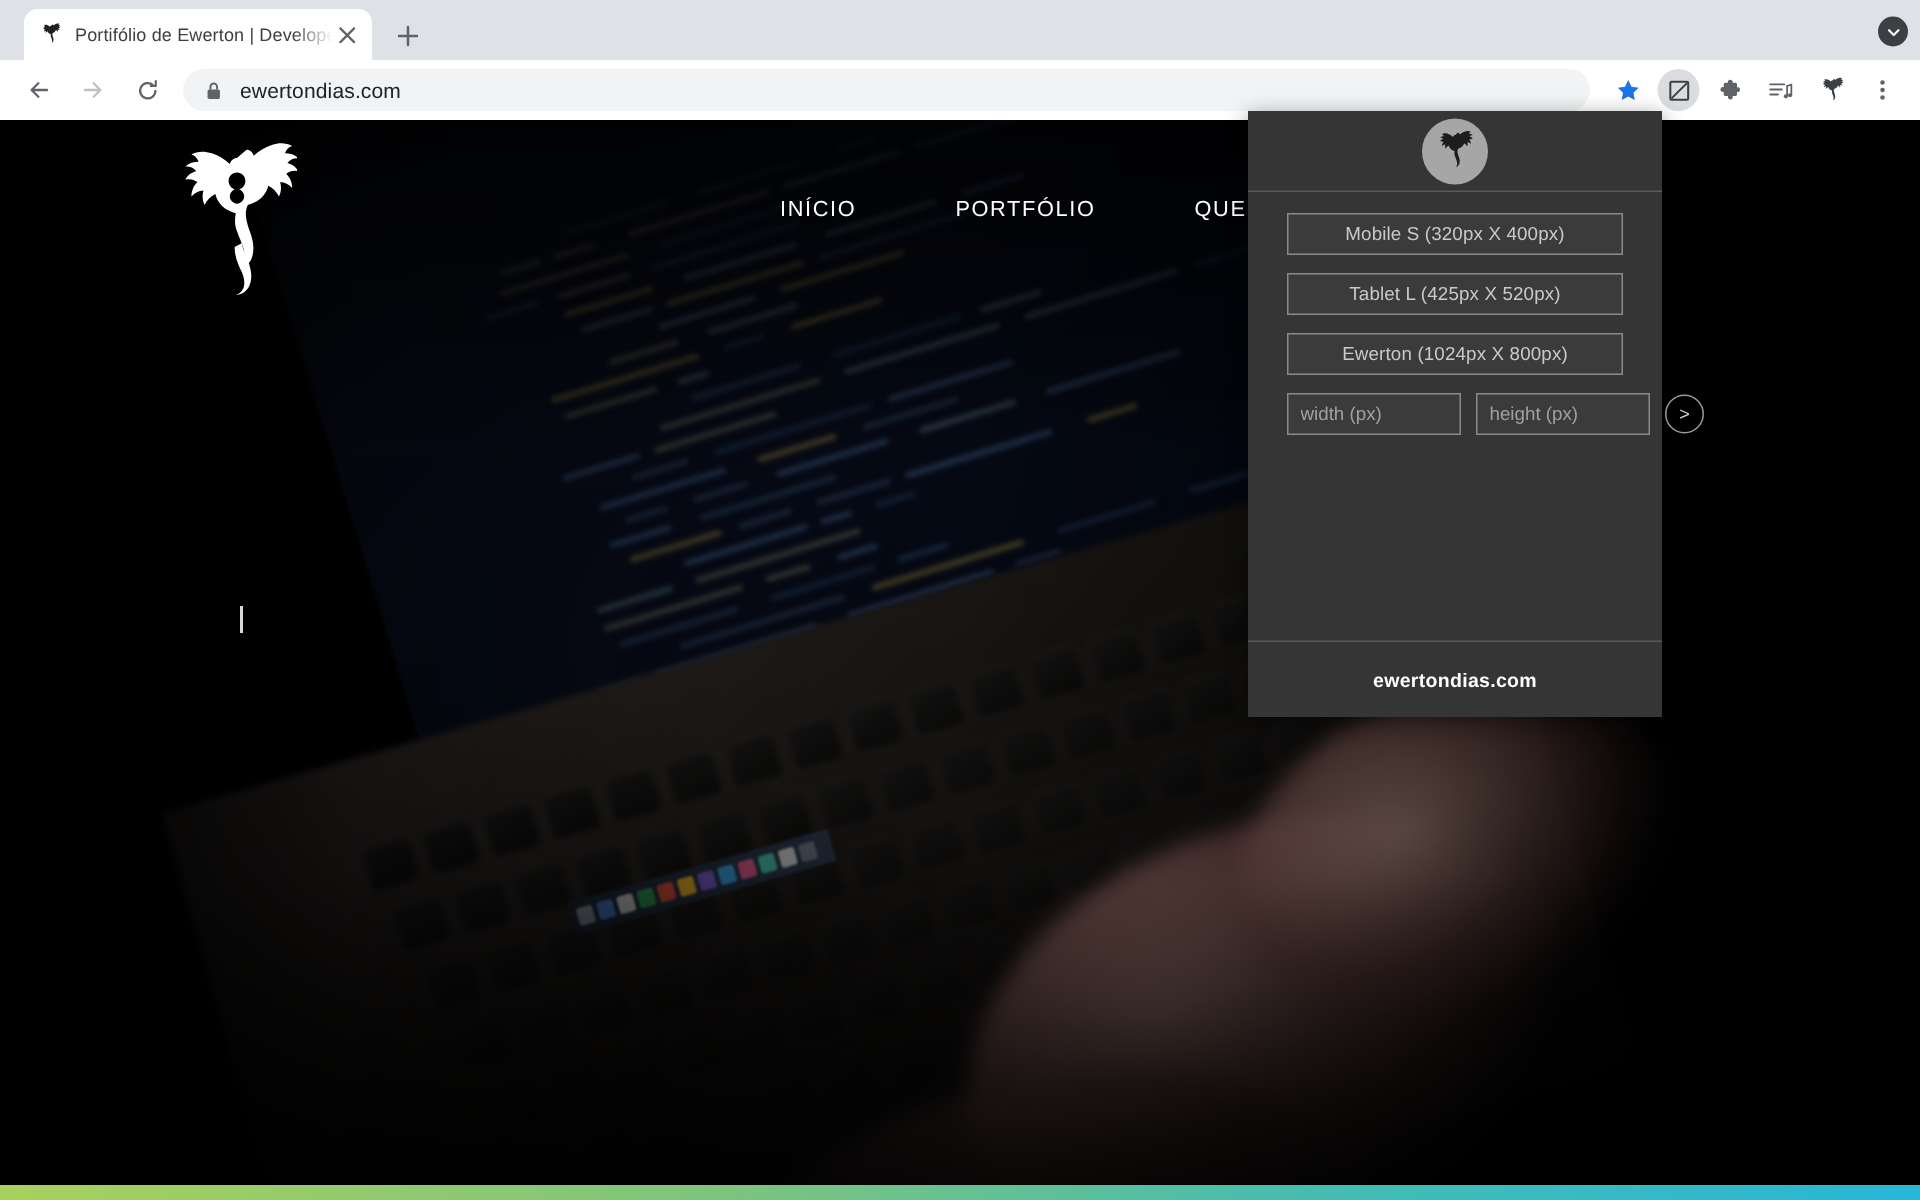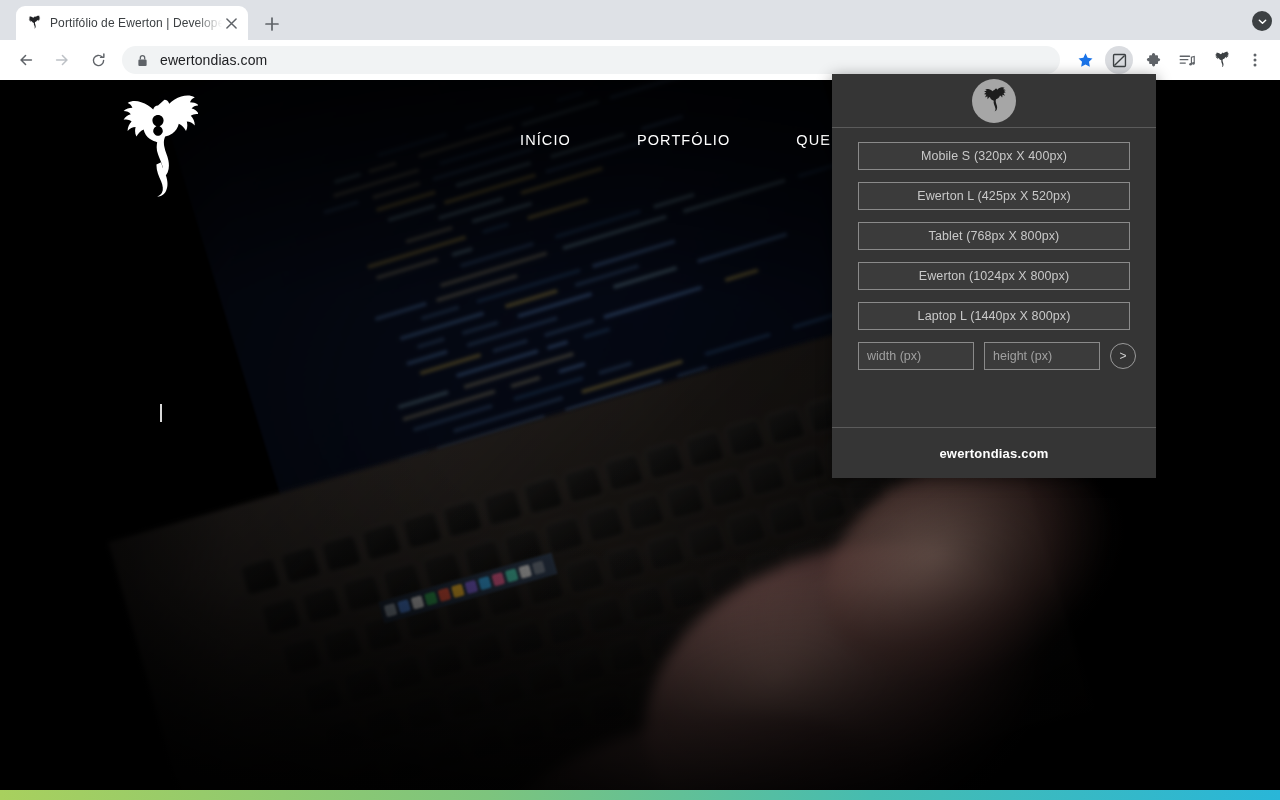--- a/index.html
+++ b/index.html
@@ -126,21 +126,21 @@
   }
   .hero-role {
     margin-top:8px; font-size:13.5px; font-weight:bold; color:#fff; letter-spacing:1.3px;
     text-shadow:0 1px 4px rgba(0,0,0,.6);
   }
 
   .bottom-gradient { position:absolute; left:0; bottom:0; width:1280px; height:10px; z-index:8; }
 
   
   .popup {
-    position:absolute; left:832px; top:74px; width:324px; height:404px; z-index:60;
+    position:absolute; left:832px; top:74px; width:276px; height:404px; z-index:60;
     background:#353535; box-shadow:0 3px 14px rgba(0,0,0,.45);
     display:flex; flex-direction:column;
   }
   .popup-head {
     height:54px; flex:0 0 54px; display:flex; align-items:center; justify-content:center;
     border-bottom:1px solid #5b5b5b; background:#353535;
   }
   .popup-avatar {
     width:44px; height:44px; border-radius:50%; background:#a6a6a6;
     display:flex; align-items:center; justify-content:center;
@@ -508,24 +508,22 @@
     <div class="popup-head">
       <div class="popup-avatar">
         <svg viewBox="0 0 100 130" width="24" height="30" aria-hidden="true">
           <path fill="#1d1d1d" d="M50 18c-3 0-5 2-6 5-4-4-9-7-15-9-6-2-12-2-17 1 3 1 5 3 6 6-4 0-8 1-11 4 4 0 7 1 9 4-4 1-7 3-9 7 4-1 7 0 10 2-3 3-5 7-5 12 3-3 6-5 10-5-1 4-1 8 1 12 2-4 5-7 9-9 1 5 4 9 8 12 3 2 6 3 9 4-1 5-1 10 1 15 2 6 5 11 6 17 1 5 0 10-3 14 4-1 7-4 9-8 2-5 2-10 1-15-1-6-4-11-5-17-1-4-1-9 1-13 3-1 6-2 9-4 4-3 7-7 8-12 4 2 7 5 9 9 2-4 2-8 1-12 4 0 7 2 10 5 0-5-2-9-5-12 3-2 6-3 10-2-2-4-5-6-9-7 2-3 5-4 9-4-3-3-7-4-11-4 1-3 3-5 6-6-5-3-11-3-17-1-6 2-11 5-15 9-1-3-3-5-6-5z"></path>
         </svg>
       </div>
     </div>
 
     <div class="popup-body">
       <div class="preset-btn">Mobile S (320px X 400px)</div>
-      <div class="preset-btn">Ewerton L (425px X 520px)</div>
-      <div class="preset-btn">Tablet (768px X 800px)</div>
+      <div class="preset-btn">Tablet L (425px X 520px)</div>
       <div class="preset-btn">Ewerton (1024px X 800px)</div>
-      <div class="preset-btn">Laptop L (1440px X 800px)</div>
 
       <div class="custom-row">
         <input class="dim-input dim-w" type="text" placeholder="width (px)" style="">
         <input class="dim-input dim-h" type="text" placeholder="height (px)" style="">
         <div class="go-btn">&gt;</div>
       </div>
     </div>
 
     <div class="popup-foot">
       <div class="popup-foot-text">ewertondias.com</div>

